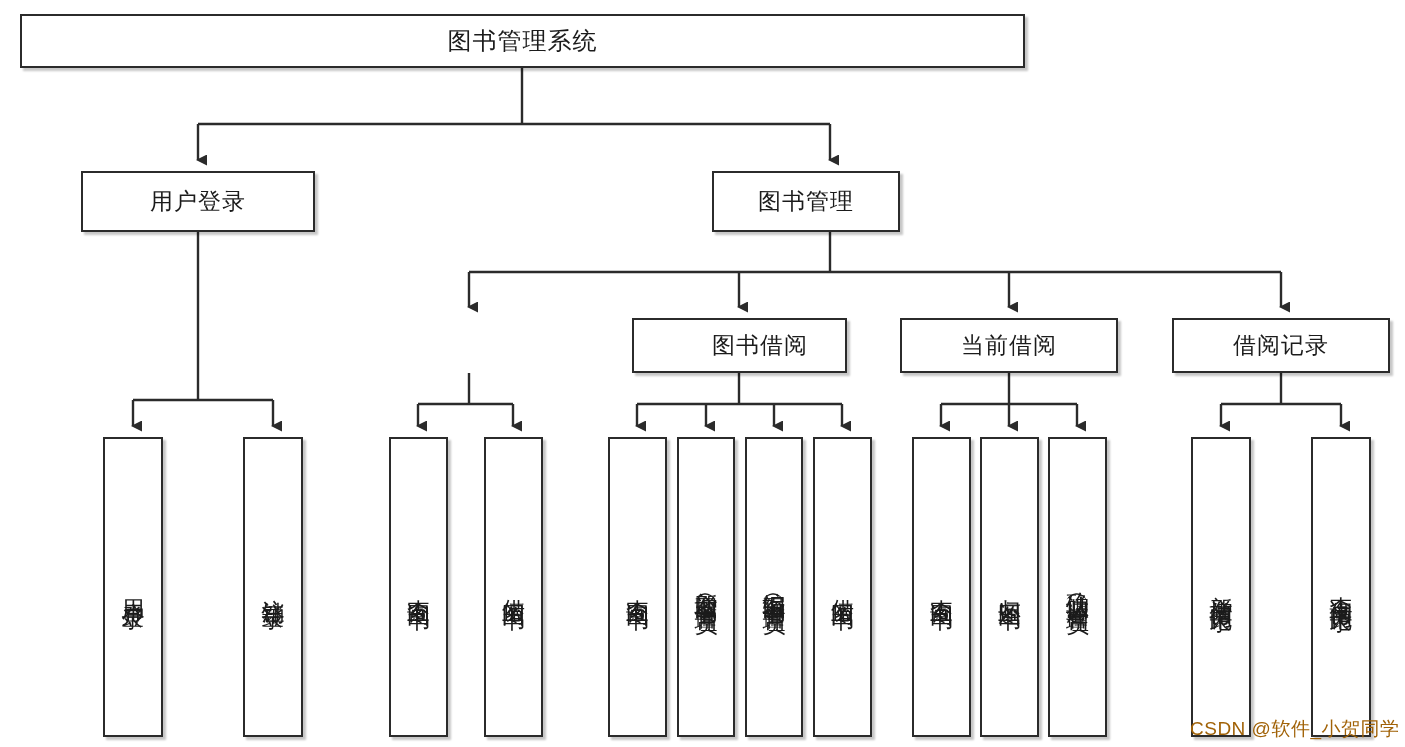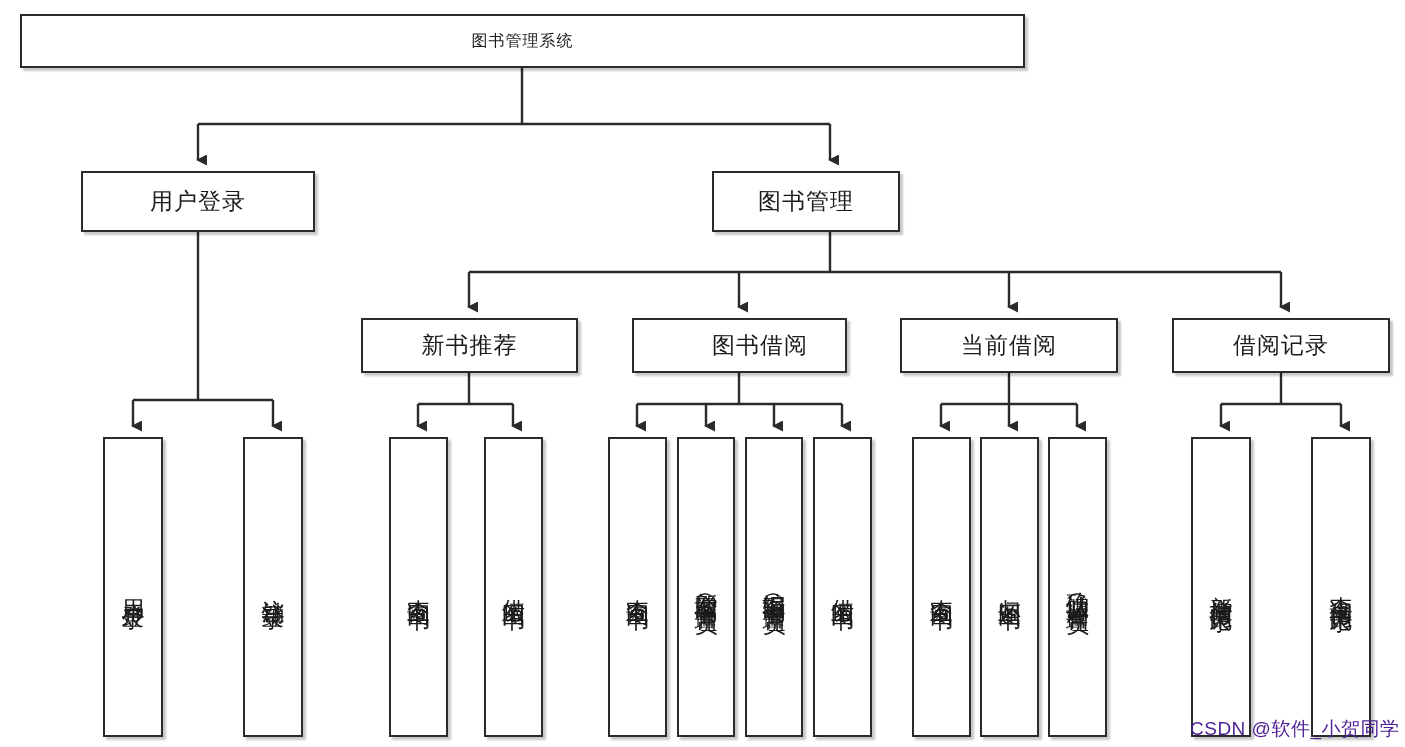--- a/index.html
+++ b/index.html
@@ -47,25 +47,25 @@
   .node.vertical {
     writing-mode: vertical-rl;
     text-orientation: upright;
     font-size: 23px;
     line-height: 1.25;
     letter-spacing: 3px;
     padding: 6px 0;
     text-align: center;
   }
   .node.root {
-    font-size: 16px;
+    font-size: 24px;
   }
   .watermark {
     position: absolute;
-    color: #4c1d95;
+    color: #a16207;
     font-size: 19px;
     letter-spacing: 0.5px;
     white-space: nowrap;
     user-select: none;
   }
 </style>
 </head>
 <body>
 
 <div id="diagram-root">
@@ -136,23 +136,20 @@
     <span>图书管理系统</span>
   </div>
 
   <div class="node horizontal" style="left:81px; top:171px; width:234px; height:61px;">
     <span>用户登录</span>
   </div>
   <div class="node horizontal" style="left:712px; top:171px; width:188px; height:61px;">
     <span>图书管理</span>
   </div>
 
-  <div class="node horizontal" style="left:361px; top:318px; width:217px; height:55px;">
-    <span>新书推荐</span>
-  </div>
   <div class="node horizontal" style="left:632px; top:318px; width:215px; height:55px;padding-left:41px;">
     <span>图书借阅</span>
   </div>
   <div class="node horizontal" style="left:900px; top:318px; width:218px; height:55px;">
     <span>当前借阅</span>
   </div>
   <div class="node horizontal" style="left:1172px; top:318px; width:218px; height:55px;">
     <span>借阅记录</span>
   </div>
 

